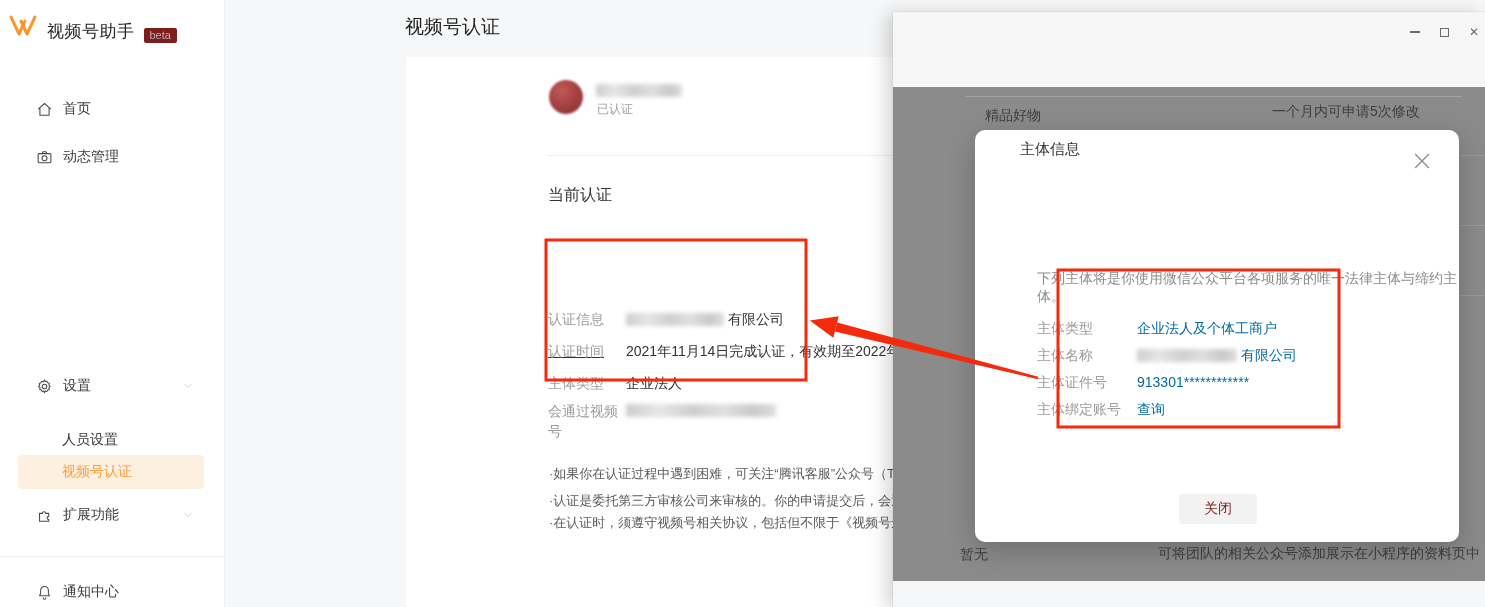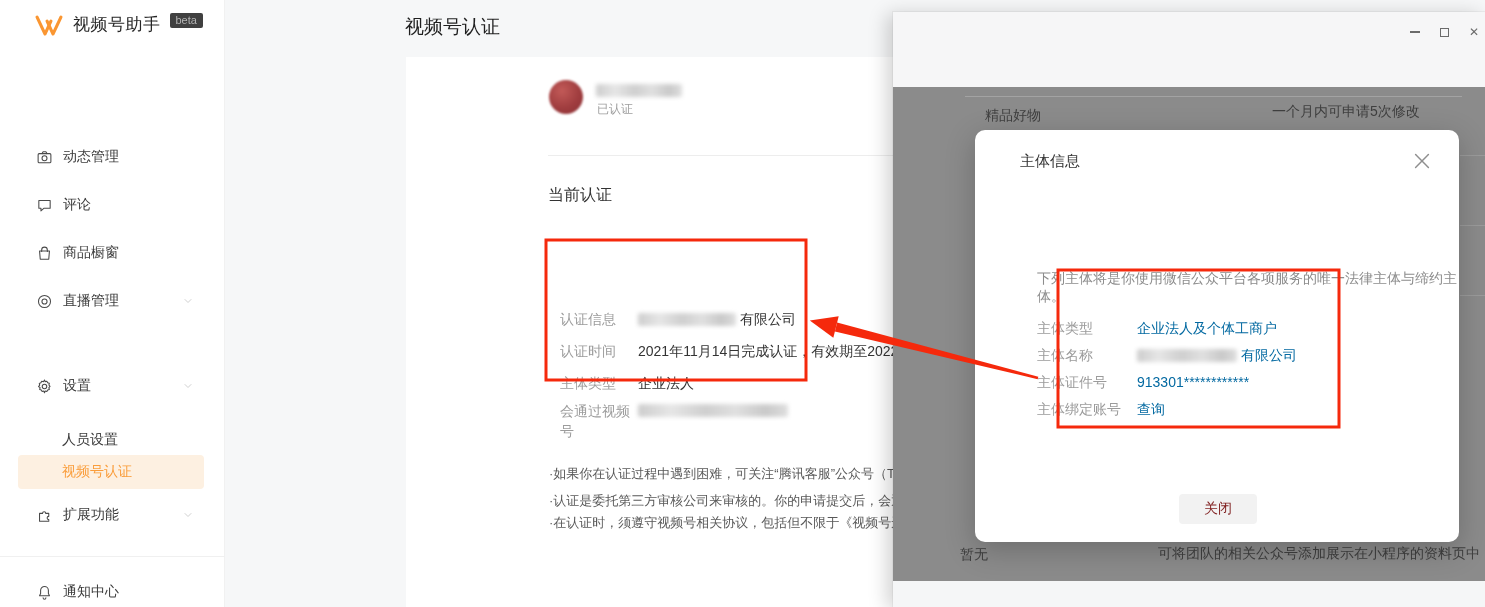--- a/index.html
+++ b/index.html
@@ -5,62 +5,62 @@
   * { margin:0; padding:0; box-sizing:border-box; }
   html,body { width:1485px; height:607px; }
   body {
     position:relative; overflow:hidden;
     background:#f6f7f8;
     font-family:"Liberation Sans","DejaVu Sans",sans-serif;
     color:#333;
   }
   
   .sidebar { position:absolute; left:0; top:0; width:225px; height:607px; background:#fff; border-right:1px solid #f1f1f1; z-index:5; }
-  .logo-row { position:absolute; left:34px; top:13px; display:flex; align-items:flex-start; gap:9px; }
+  .logo-row { position:absolute; left:8px; top:13px; display:flex; align-items:flex-end; gap:9px; }
   .logo-title { font-size:17px; color:#262626; letter-spacing:.5px; }
-  .badge { background:#404040; color:#b3b3b3; font-size:11px; padding:1px 6px 2px; border-radius:2px; }
+  .badge { background:#7f1d1d; color:#b3b3b3; font-size:11px; padding:1px 6px 2px; border-radius:2px; }
   .nav-item { position:absolute; left:36px; width:158px; height:24px; display:flex; align-items:center; gap:10px; font-size:14px; color:#3c3c3c; cursor:pointer; }
   .nav-item .chev { margin-left:auto; }
   .sub-item { position:absolute; left:62px; height:24px; display:flex; align-items:center; font-size:14px; color:#3c3c3c; cursor:pointer; }
   .active-sub { position:absolute; left:18px; top:455px; width:186px; height:34px; background:var(--accent_bg,#fdf0e1); border-radius:4px; display:flex; align-items:center; padding-left:44px; font-size:14px; color:var(--accent,#fa9d3b); cursor:pointer; }
   .side-divider { position:absolute; left:0; top:556px; width:225px; height:1px; background:#f0f0f0; }
   
   .main-title { position:absolute; left:405px; top:14px; font-size:19px; color:#1f1f1f; z-index:1; }
   .card { position:absolute; left:406px; top:57px; width:806px; height:550px; background:#fff; z-index:1; }
   .avatar { position:absolute; left:143px; top:23px; width:34px; height:34px; border-radius:50%;
     background:radial-gradient(circle at 38% 32%, #c25a58, #a03d3f 55%, #8f3336 90%); filter:blur(1px); }
   .blur-bar { background:linear-gradient(90deg,#cdcdcd,#e6e6e6 22%,#cfcfcf 45%,#e0e0e0 65%,#c9c9c9 85%,#dedede); filter:blur(2px); border-radius:2px; height:13px; }
   .name-blur { position:absolute; left:190px; top:27px; width:86px; }
   .acct-status { position:absolute; left:191px; top:44px; font-size:12px; color:#9e9e9e; }
   .card-divider { position:absolute; left:142px; top:98px; width:664px; height:1px; background:#ededed; }
   .section-title { position:absolute; left:142px; top:128px; font-size:16px; color:#333; }
-  .info-row { position:absolute; left:154px; display:flex; font-size:14px; line-height:20px; }
+  .info-row { position:absolute; left:142px; display:flex; font-size:14px; line-height:20px; }
   .info-row .lbl { width:78px; color:#9c9c9c; flex:0 0 78px; }
   .info-row .val { color:#333; margin-left:0; position:absolute; left:78px; white-space:nowrap; display:flex; align-items:center; gap:4px; }
-  .r1 { top:252px; } .r2 { top:284px; } .r3 { top:316px; } .r4 { top:344px; }
+  .r1 { top:252px; } .r2 { top:284px;text-decoration:underline; } .r3 { top:316px; } .r4 { top:344px; }
   .note { position:absolute; left:143px; font-size:13px; color:#595959; white-space:nowrap; }
   .n1 { top:408px; } .n2 { top:435px; } .n3 { top:457px; }
   
   .appwin { position:absolute; left:893px; top:12px; width:592px; height:595px; background:#f6f6f7; z-index:10;
     box-shadow:-6px 2px 18px rgba(0,0,0,.18), 0 0 0 1px rgba(0,0,0,.04); }
   .win-controls { position:absolute; top:14px; right:6px; display:flex; align-items:center; gap:20px; color:#6b6b6b; }
   .glyph-min { width:10px; height:1.5px; background:#6b6b6b; }
   .glyph-max { width:9px; height:9px; border:1.2px solid #6b6b6b; }
   .glyph-close { font-size:12px; line-height:1; color:#6b6b6b; }
   .win-dim { position:absolute; left:0; top:75px; width:592px; height:494px; background:var(--dim,#8b8b8b); overflow:hidden; }
   .dim-divider { position:absolute; left:72px; top:9px; width:497px; height:1px; background:#a3a3a3; }
   .dim-text { position:absolute; font-size:14px; color:#3f3f3f; white-space:nowrap; }
   .dt-tl { left:92px; top:20px; } .dt-tr { left:379px; top:16px; }
   .dt-bl { left:67px; top:459px; } .dt-br { left:265px; top:458px; }
   .dim-line { position:absolute; left:567px; width:25px; height:1px; background:#9b9b9b; }
   .win-strip { position:absolute; left:0; bottom:0; width:592px; height:26px; background:#f5f6f7; }
   
   .dialog { position:absolute; left:82px; top:118px; width:484px; height:412px; background:#fff; border-radius:10px;
     box-shadow:0 8px 30px rgba(0,0,0,.22); }
-  .dlg-title { position:absolute; left:45px; top:22px; font-size:15px; color:#333; }
+  .dlg-title { position:absolute; left:45px; top:10px; font-size:15px; color:#333; }
   .dlg-close { position:absolute; right:26px; top:20px; width:22px; height:22px; cursor:pointer; }
   .dlg-desc { position:absolute; left:62px; top:140px; font-size:14px; color:#8c8c8c; }
   .dlg-row { position:absolute; left:62px; height:20px; display:flex; font-size:14px; line-height:20px; }
   .dlg-row .lbl { width:100px; flex:0 0 100px; color:#9b9b9b; }
   .dlg-row .val { color:#0369a1; white-space:nowrap; display:flex; align-items:center; gap:4px; }
   .f1 { top:188px; } .f2 { top:215px; } .f3 { top:242px; } .f4 { top:269px; }
   .dlg-link { color:var(--link,#576b95); cursor:pointer; }
   .dlg-btn { position:absolute; left:204px; top:364px; width:78px; height:30px; background:#f2f2f2; border:none; border-radius:4px;
     font-size:14px; color:#7f1d1d; display:flex; align-items:center; justify-content:center; cursor:pointer;
     font-family:"Liberation Sans","DejaVu Sans",sans-serif; }
@@ -81,50 +81,33 @@
         <g fill="none" stroke="#fa9632" stroke-width="3" stroke-linecap="round" stroke-linejoin="round">
           <path d="M3 4 L11 21 L17 8"></path>
           <path d="M13 8 L19 21 L27 4"></path>
         </g>
       </svg>
     </span>
     <span class="logo-title">视频号助手</span>
     <span class="badge">beta</span>
   </div>
 
+  <div class="nav-item" style="top:97px">
+    <svg class="icon-svg" width="17" height="17" viewBox="0 0 24 24">
+        <path d="M3.5 11 L12 3.5 L20.5 11 M5.5 9.5 V20 H18.5 V9.5"></path>
+      </svg>
+    <span>首页</span>
+  </div>
   <div class="nav-item" style="top:145px">
     <svg class="icon-svg" width="17" height="17" viewBox="0 0 24 24">
         <rect x="3" y="6.5" width="18" height="13" rx="1.5"></rect>
         <circle cx="12" cy="13" r="3.5"></circle>
         <path d="M8.5 6.5 L10 4 H14 L15.5 6.5"></path>
       </svg>
     <span>动态管理</span>
-  </div>
-  <div class="nav-item" style="top:193px">
-    <svg class="icon-svg" width="17" height="17" viewBox="0 0 24 24">
-        <path d="M4 5 H20 V16 H11 L7 19.5 V16 H4 Z"></path>
-      </svg>
-    <span>评论</span>
-  </div>
-  <div class="nav-item" style="top:241px">
-    <svg class="icon-svg" width="17" height="17" viewBox="0 0 24 24">
-        <path d="M8 9 V7 a4 4 0 0 1 8 0 V9"></path>
-        <path d="M5 8.5 H19 L18 20 H6 Z"></path>
-      </svg>
-    <span>商品橱窗</span>
-  </div>
-  <div class="nav-item" style="top:289px">
-    <svg class="icon-svg" width="17" height="17" viewBox="0 0 24 24">
-        <circle cx="12" cy="12" r="8.5"></circle>
-        <circle cx="12" cy="12" r="3.6"></circle>
-      </svg>
-    <span>直播管理</span>
-    <svg class="chev chev-svg" width="12" height="12" viewBox="0 0 24 24">
-        <polyline points="6,9 12,15 18,9"></polyline>
-      </svg>
   </div>
   <div class="nav-item" style="top:374px">
     <svg class="icon-svg" width="17" height="17" viewBox="0 0 24 24">
         <circle cx="12" cy="12" r="3.2"></circle>
         <path d="M12 2.8l.9 2.3 2.4-.6 1.2 2.1 2.3.9-.6 2.4 1.6 1.9-1.6 1.9.6 2.4-2.3.9-1.2 2.1-2.4-.6-.9 2.3-.9-2.3-2.4.6-1.2-2.1-2.3-.9.6-2.4L3.6 12l1.6-1.9-.6-2.4 2.3-.9 1.2-2.1 2.4.6z"></path>
       </svg>
     <span>设置</span>
     <svg class="chev chev-svg" width="12" height="12" viewBox="0 0 24 24">
         <polyline points="6,9 12,15 18,9"></polyline>
       </svg>

